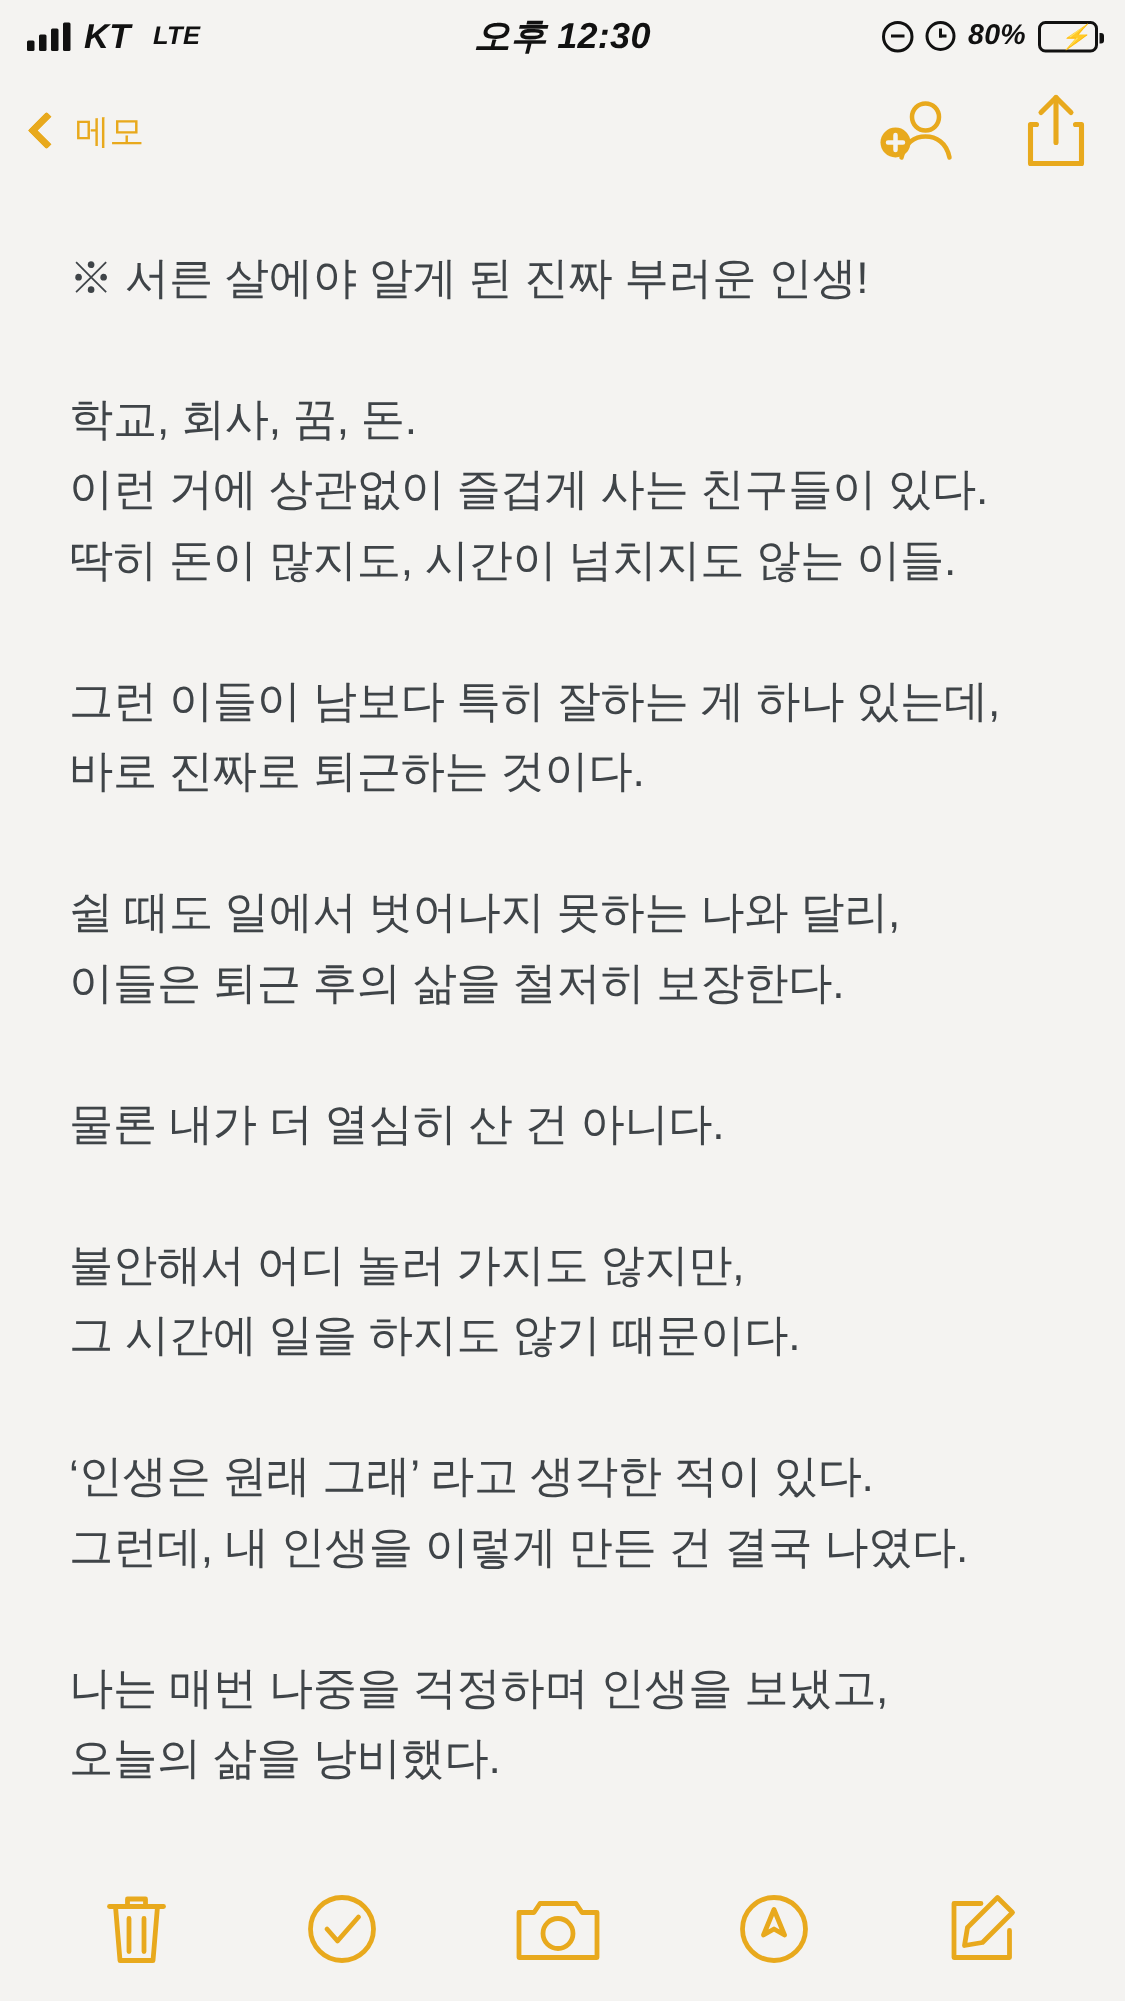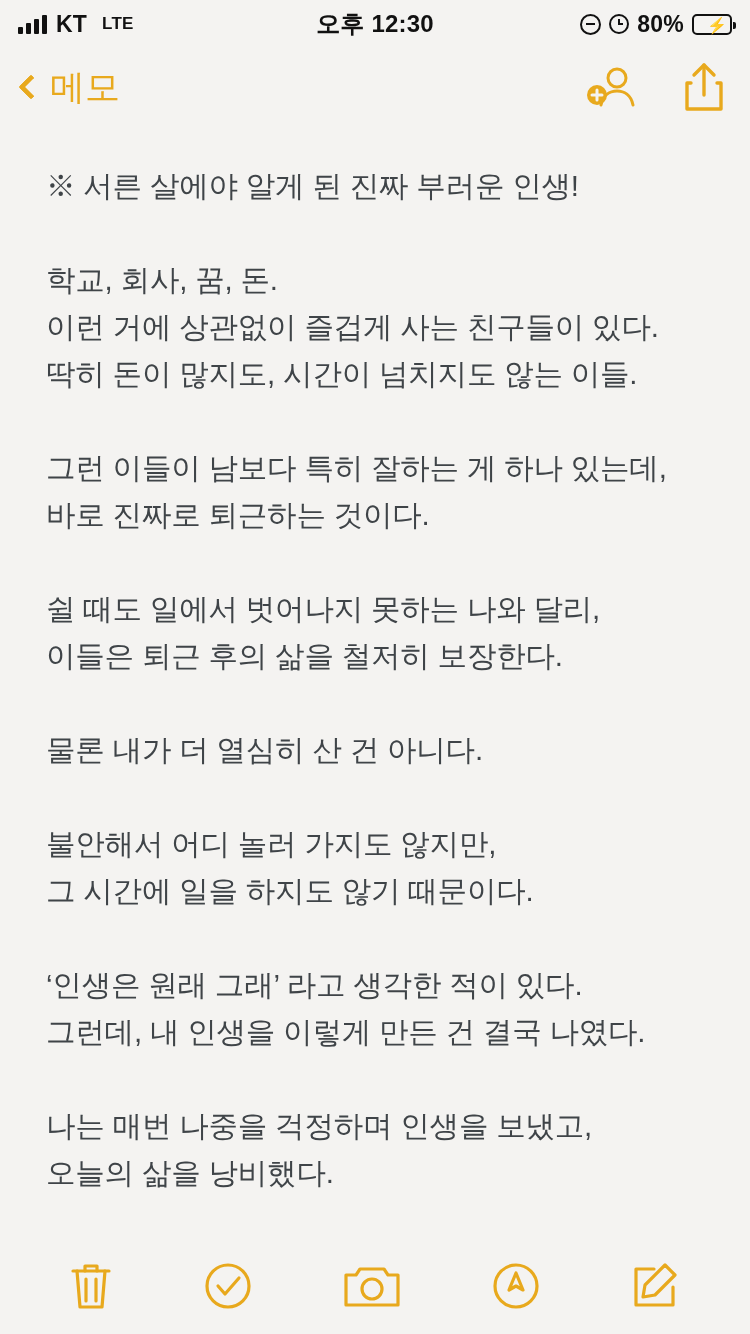--- a/index.html
+++ b/index.html
@@ -23,20 +23,21 @@
   .status-bar {
     height: 48px;
     flex: 0 0 48px;
     display: flex;
     align-items: center;
     padding: 0 18px;
     font-size: 23px;
     font-weight: bold;
     color: #111;
     letter-spacing: 0.2px;
+    font-style: italic;
   }
   .status-left { display: flex; align-items: center; gap: 9px; }
   .signal-bars { display: flex; align-items: flex-end; gap: 3px; height: 20px; }
   .signal-bars i { display: block; width: 5px; background: #111; border-radius: 1px; }
   .signal-bars i:nth-child(1) { height: 7px; }
   .signal-bars i:nth-child(2) { height: 11px; }
   .signal-bars i:nth-child(3) { height: 15px; }
   .signal-bars i:nth-child(4) { height: 19px; background: #111; }
   .carrier { font-size: 23px; font-weight: bold; }
   .net-type { font-size: 17px; font-weight: bold; margin-left: 6px; }
@@ -75,21 +76,21 @@
     border-radius: 50%;
     position: relative;
   }
   .icon-alarm::before, .icon-alarm::after {
     content: "";
     position: absolute;
     background: #111;
   }
   .icon-alarm::before { width: 2px; height: 6px; left: 6.5px; top: 3px; }
   .icon-alarm::after { width: 5px; height: 2px; left: 6.5px; top: 7px; }
-  .battery-pct { font-size: 23px; font-weight: bold; }
+  .battery-pct { font-size: 19px; font-weight: bold; }
   .battery {
     width: 40px; height: 21px;
     border: 2.4px solid #111;
     border-radius: 5px;
     position: relative;
     padding: 2px;
   }
   .battery::after {
     content: "";
     position: absolute;
@@ -129,21 +130,21 @@
     cursor: pointer;
   }
   .chev {
     width: 18px; height: 18px;
     border-left: 5px solid #e8a91d;
     border-bottom: 5px solid #e8a91d;
     transform: rotate(45deg);
     margin-right: 2px;
     border-radius: 2px;
   }
-  .back-label { font-size: 35px; color: #e8a91d; font-weight: 500; }
+  .back-label { font-size: 23px; color: #e8a91d; font-weight: 500; }
   .nav-right { margin-left: auto; display: flex; align-items: center; gap: 40px; }
 
   
   .note-area {
     flex: 1 1 auto;
     position: relative;
     overflow: hidden;
     padding: 36px 46px 0 46px;
   }
   .watermark {

